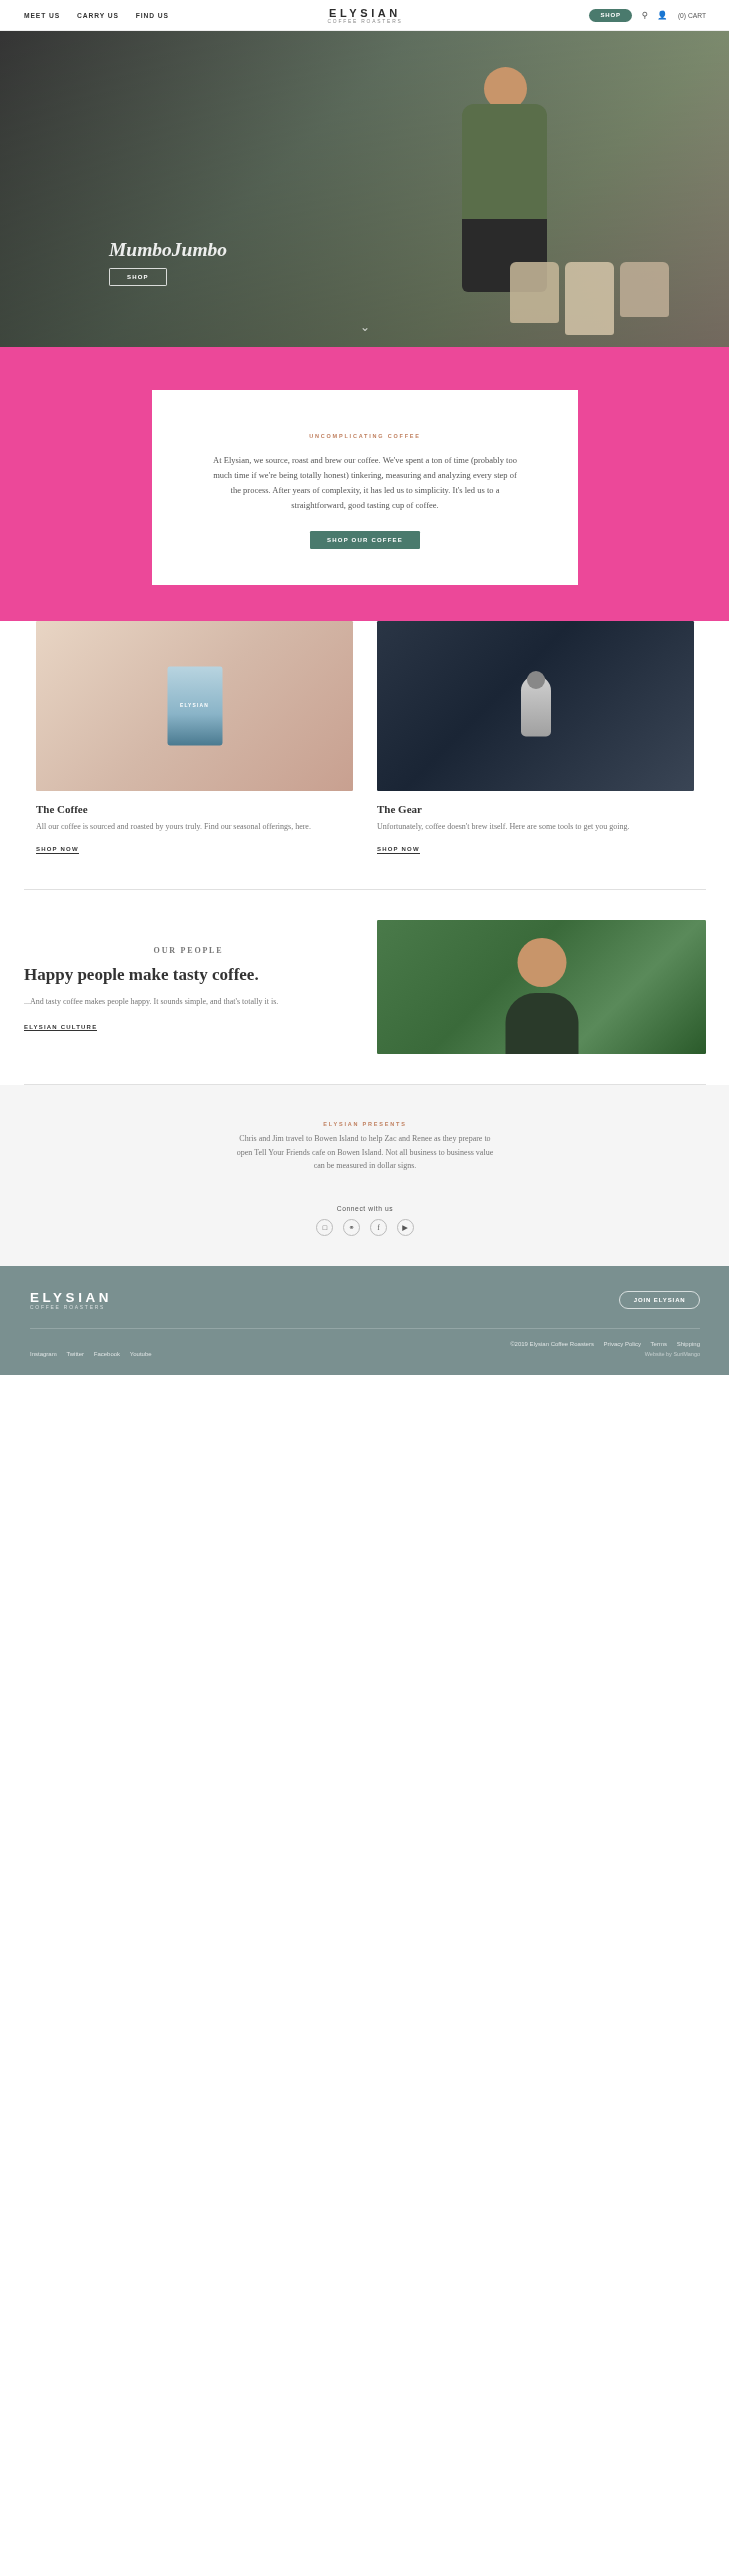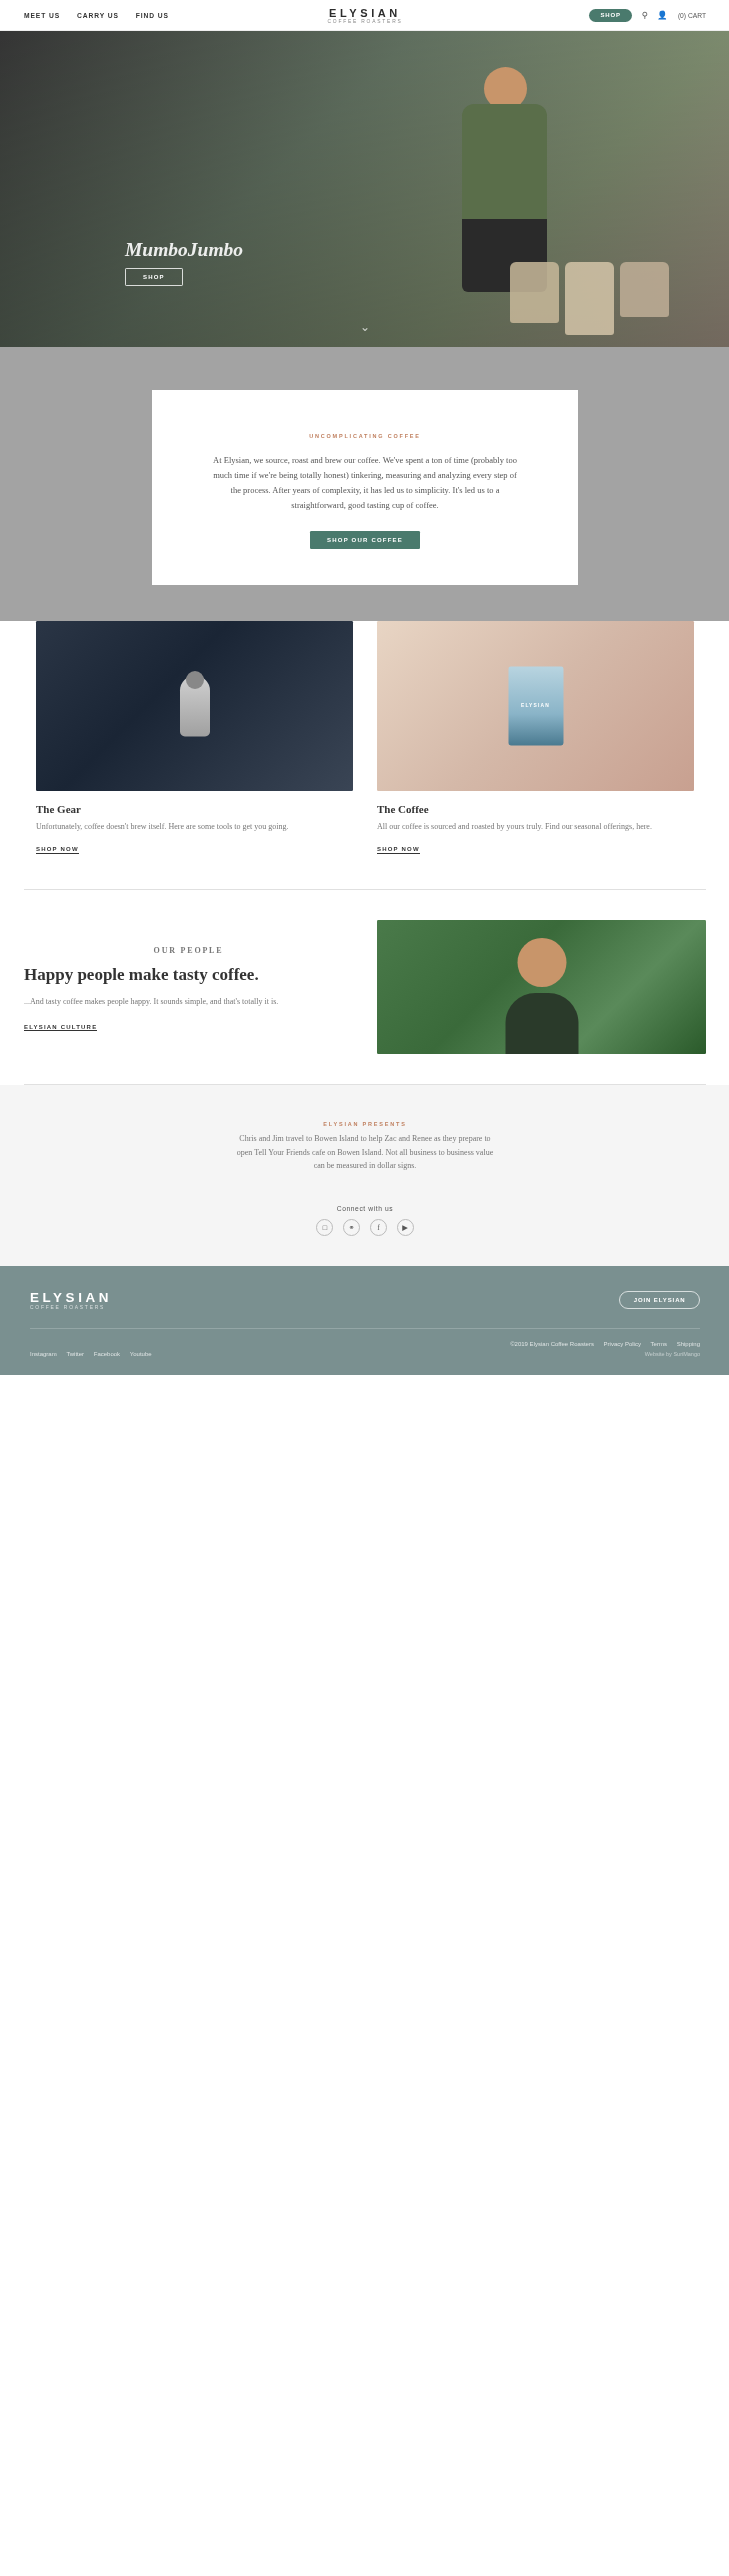--- a/index.html
+++ b/index.html
@@ -134,21 +134,20 @@
       border-radius: 6px 6px 3px 3px;
       opacity: 0.85;
     }
     .sack:nth-child(2) { height: 73px; background: #d4c4a8; }
     .sack:nth-child(3) { height: 55px; background: #bfae96; }
     .hero-content {
       position: relative;
       z-index: 2;
       padding-left: 109px;
       padding-bottom: 12px;
-      margin-left: 16px;
     }
     .hero-title {
       font-family: Georgia, serif;
       font-size: 19.5px;
       color: rgba(255,255,255,0.9);
       margin-bottom: 7.3px;
       font-style: italic;
     }
     .hero-subtitle {
       font-family: Georgia, serif;
@@ -185,21 +184,21 @@
     .section-uncommonly {
       padding: 43px 24px 36px;
       text-align: center;
       background: #fff;
       max-width: 426px;
       margin: 0 auto;
     }
     .section-uncommonly-wrap {
       padding: 43px 24px 36px;
       text-align: center;
-      background: #a3a3a3;
+      background: #ec4899;
     }
     .eyebrow {
       font-family: 'Arial', sans-serif;
       font-size: 5.5px;
       font-weight: 700;
       letter-spacing: 1.8px;
       text-transform: uppercase;
       color: #c08060;
       margin-bottom: 13.4px;
     }
@@ -564,29 +563,29 @@
 <div class="section-uncommonly-wrap">
   <div class="section-uncommonly">
     <p class="eyebrow">UNCOMPLICATING COFFEE</p>
     <p class="section-body-text">At Elysian, we source, roast and brew our coffee. We've spent a ton of time (probably too much time if we're being totally honest) tinkering, measuring and analyzing every step of the process. After years of complexity, it has led us to simplicity. It's led us to a straightforward, good tasting cup of coffee.</p>
     <button class="shop-coffee-btn">SHOP OUR COFFEE</button>
   </div>
 </div>
 
 <div class="product-grid">
   <div class="product-col">
+    <div class="product-img img-coffee"></div>
+    <h3>The Coffee</h3>
+    <p>All our coffee is sourced and roasted by yours truly. Find our seasonal offerings, here.</p>
+    <a class="shop-now-link">SHOP NOW</a>
+  </div>
+  <div class="product-col">
     <div class="product-img img-gear"></div>
     <h3>The Gear</h3>
     <p>Unfortunately, coffee doesn't brew itself. Here are some tools to get you going.</p>
-    <a class="shop-now-link">SHOP NOW</a>
-  </div>
-  <div class="product-col">
-    <div class="product-img img-coffee"></div>
-    <h3>The Coffee</h3>
-    <p>All our coffee is sourced and roasted by yours truly. Find our seasonal offerings, here.</p>
     <a class="shop-now-link">SHOP NOW</a>
   </div>
 </div>
 
 <hr class="divider">
 
 <div class="our-people-section">
   <div class="our-people-text">
     <p class="eyebrow">OUR PEOPLE</p>
     <h2>Happy people make tasty coffee.</h2>

